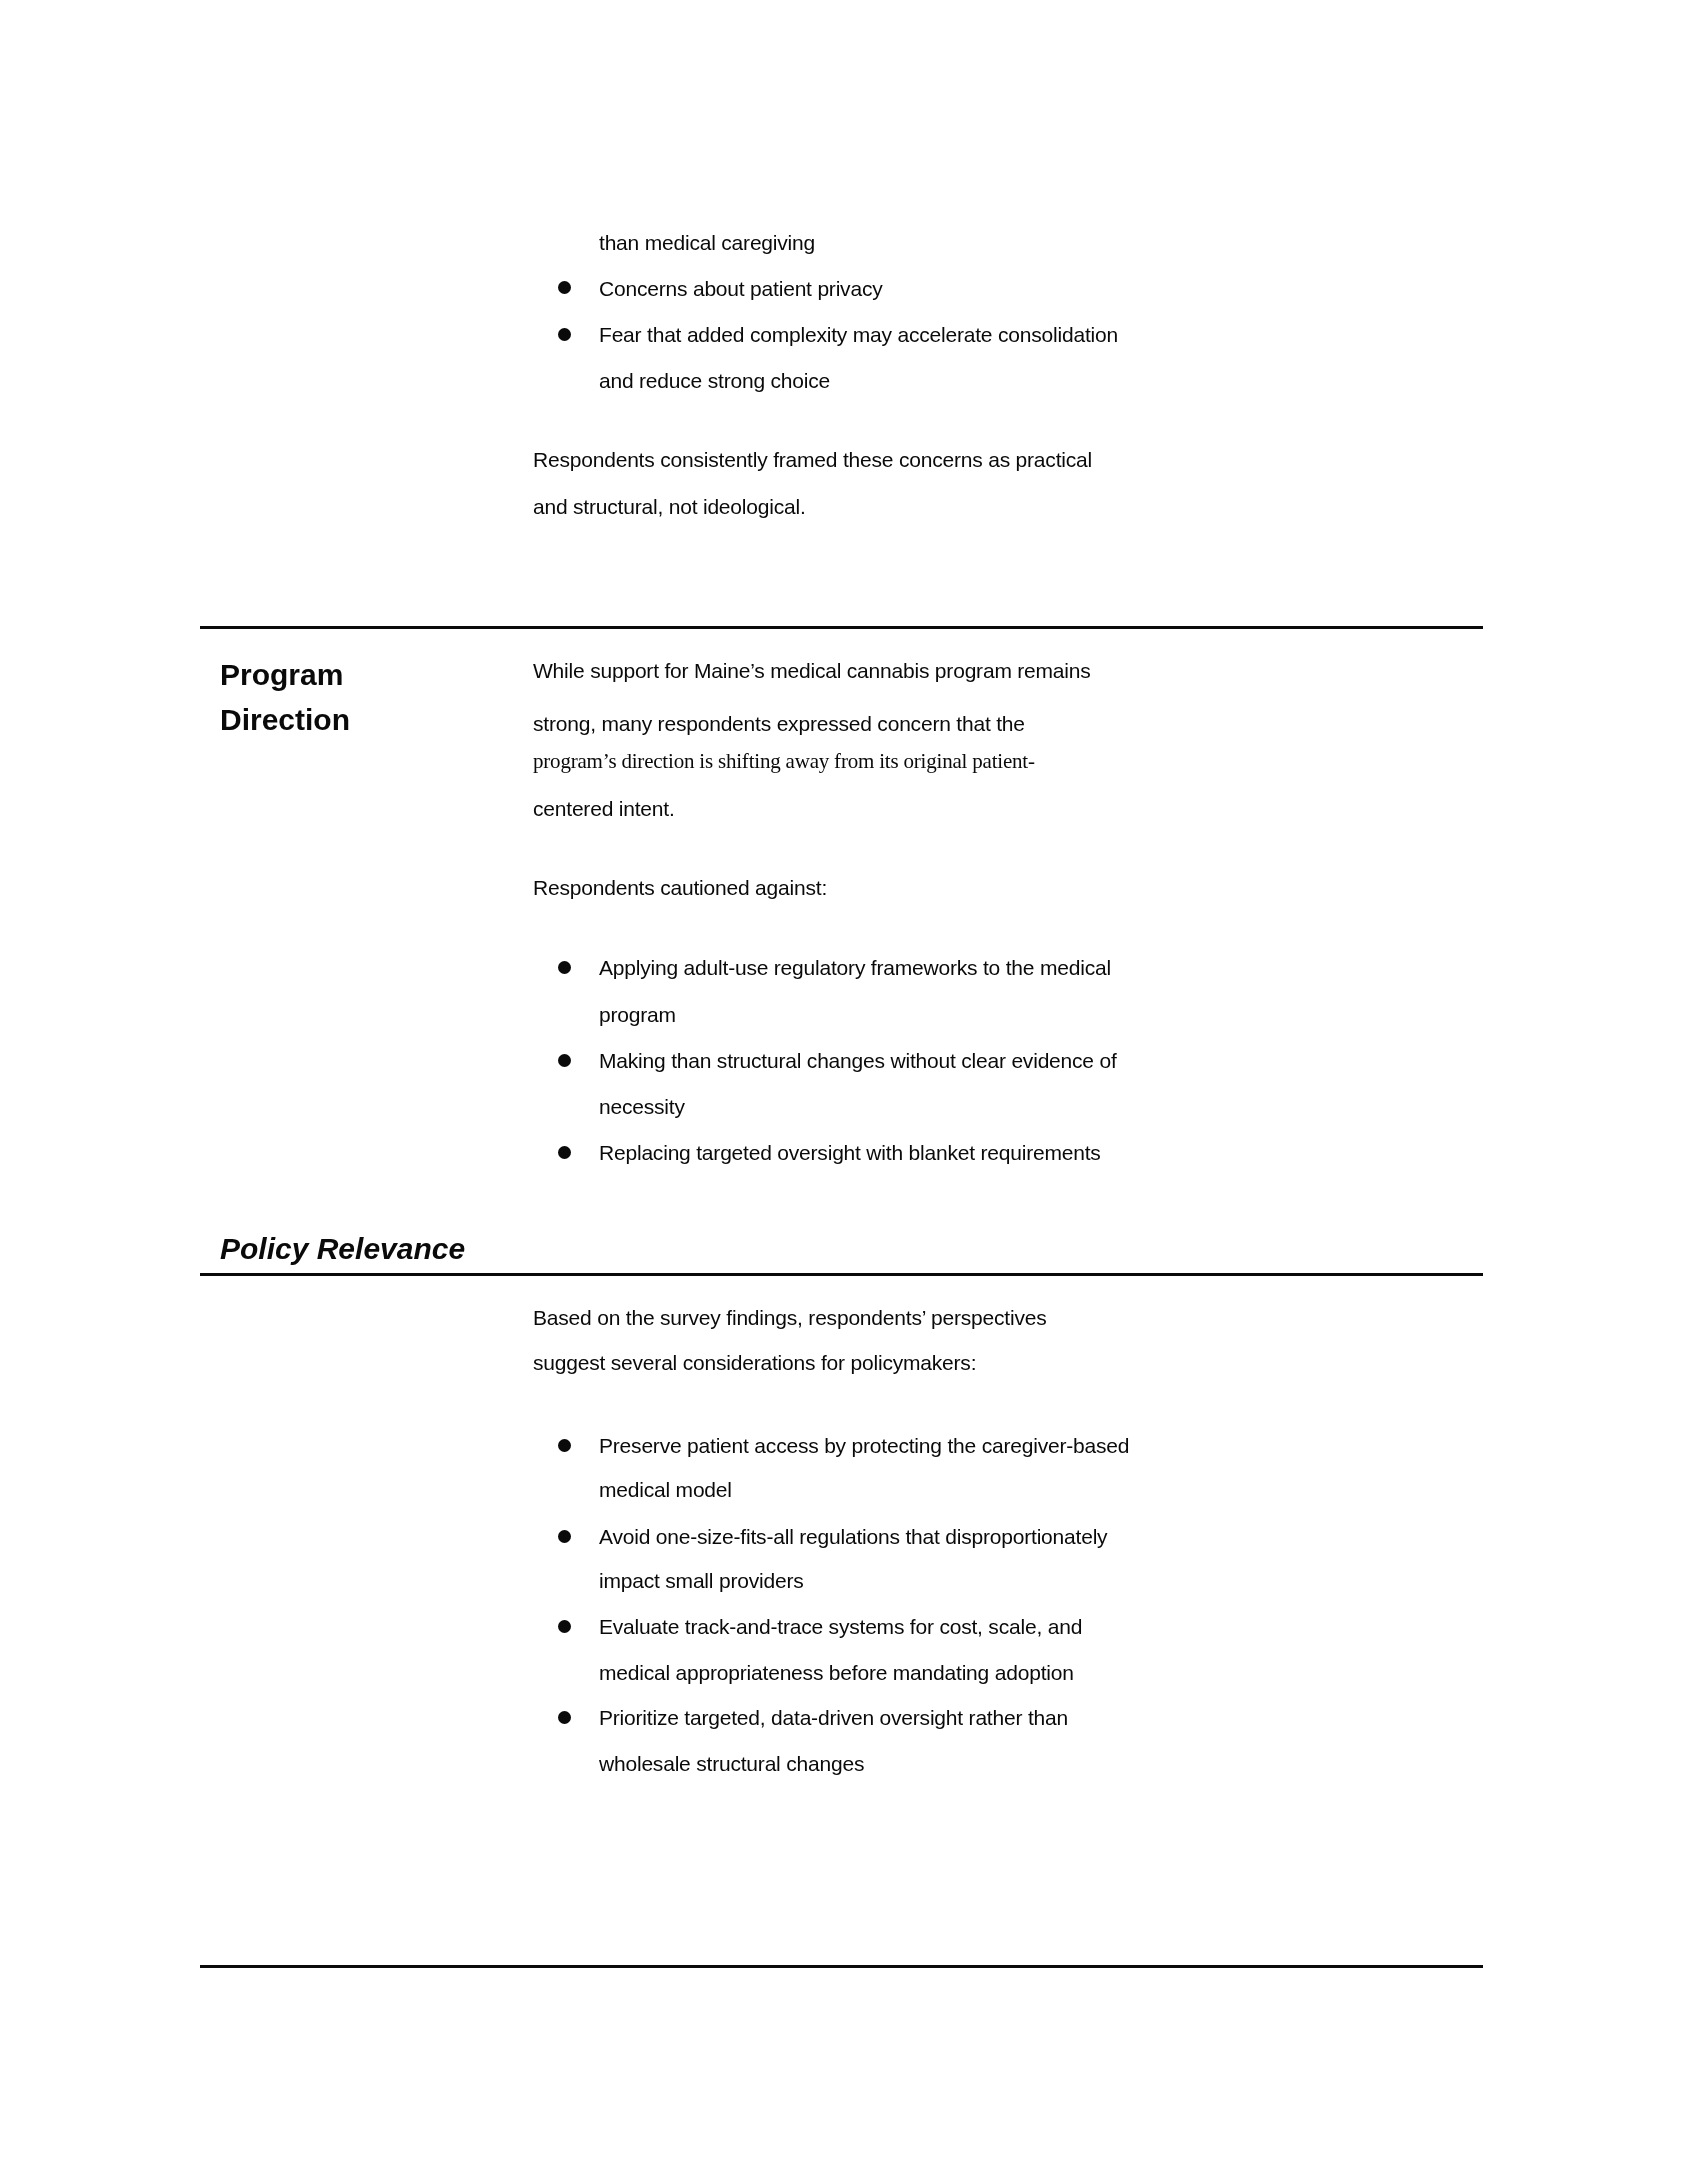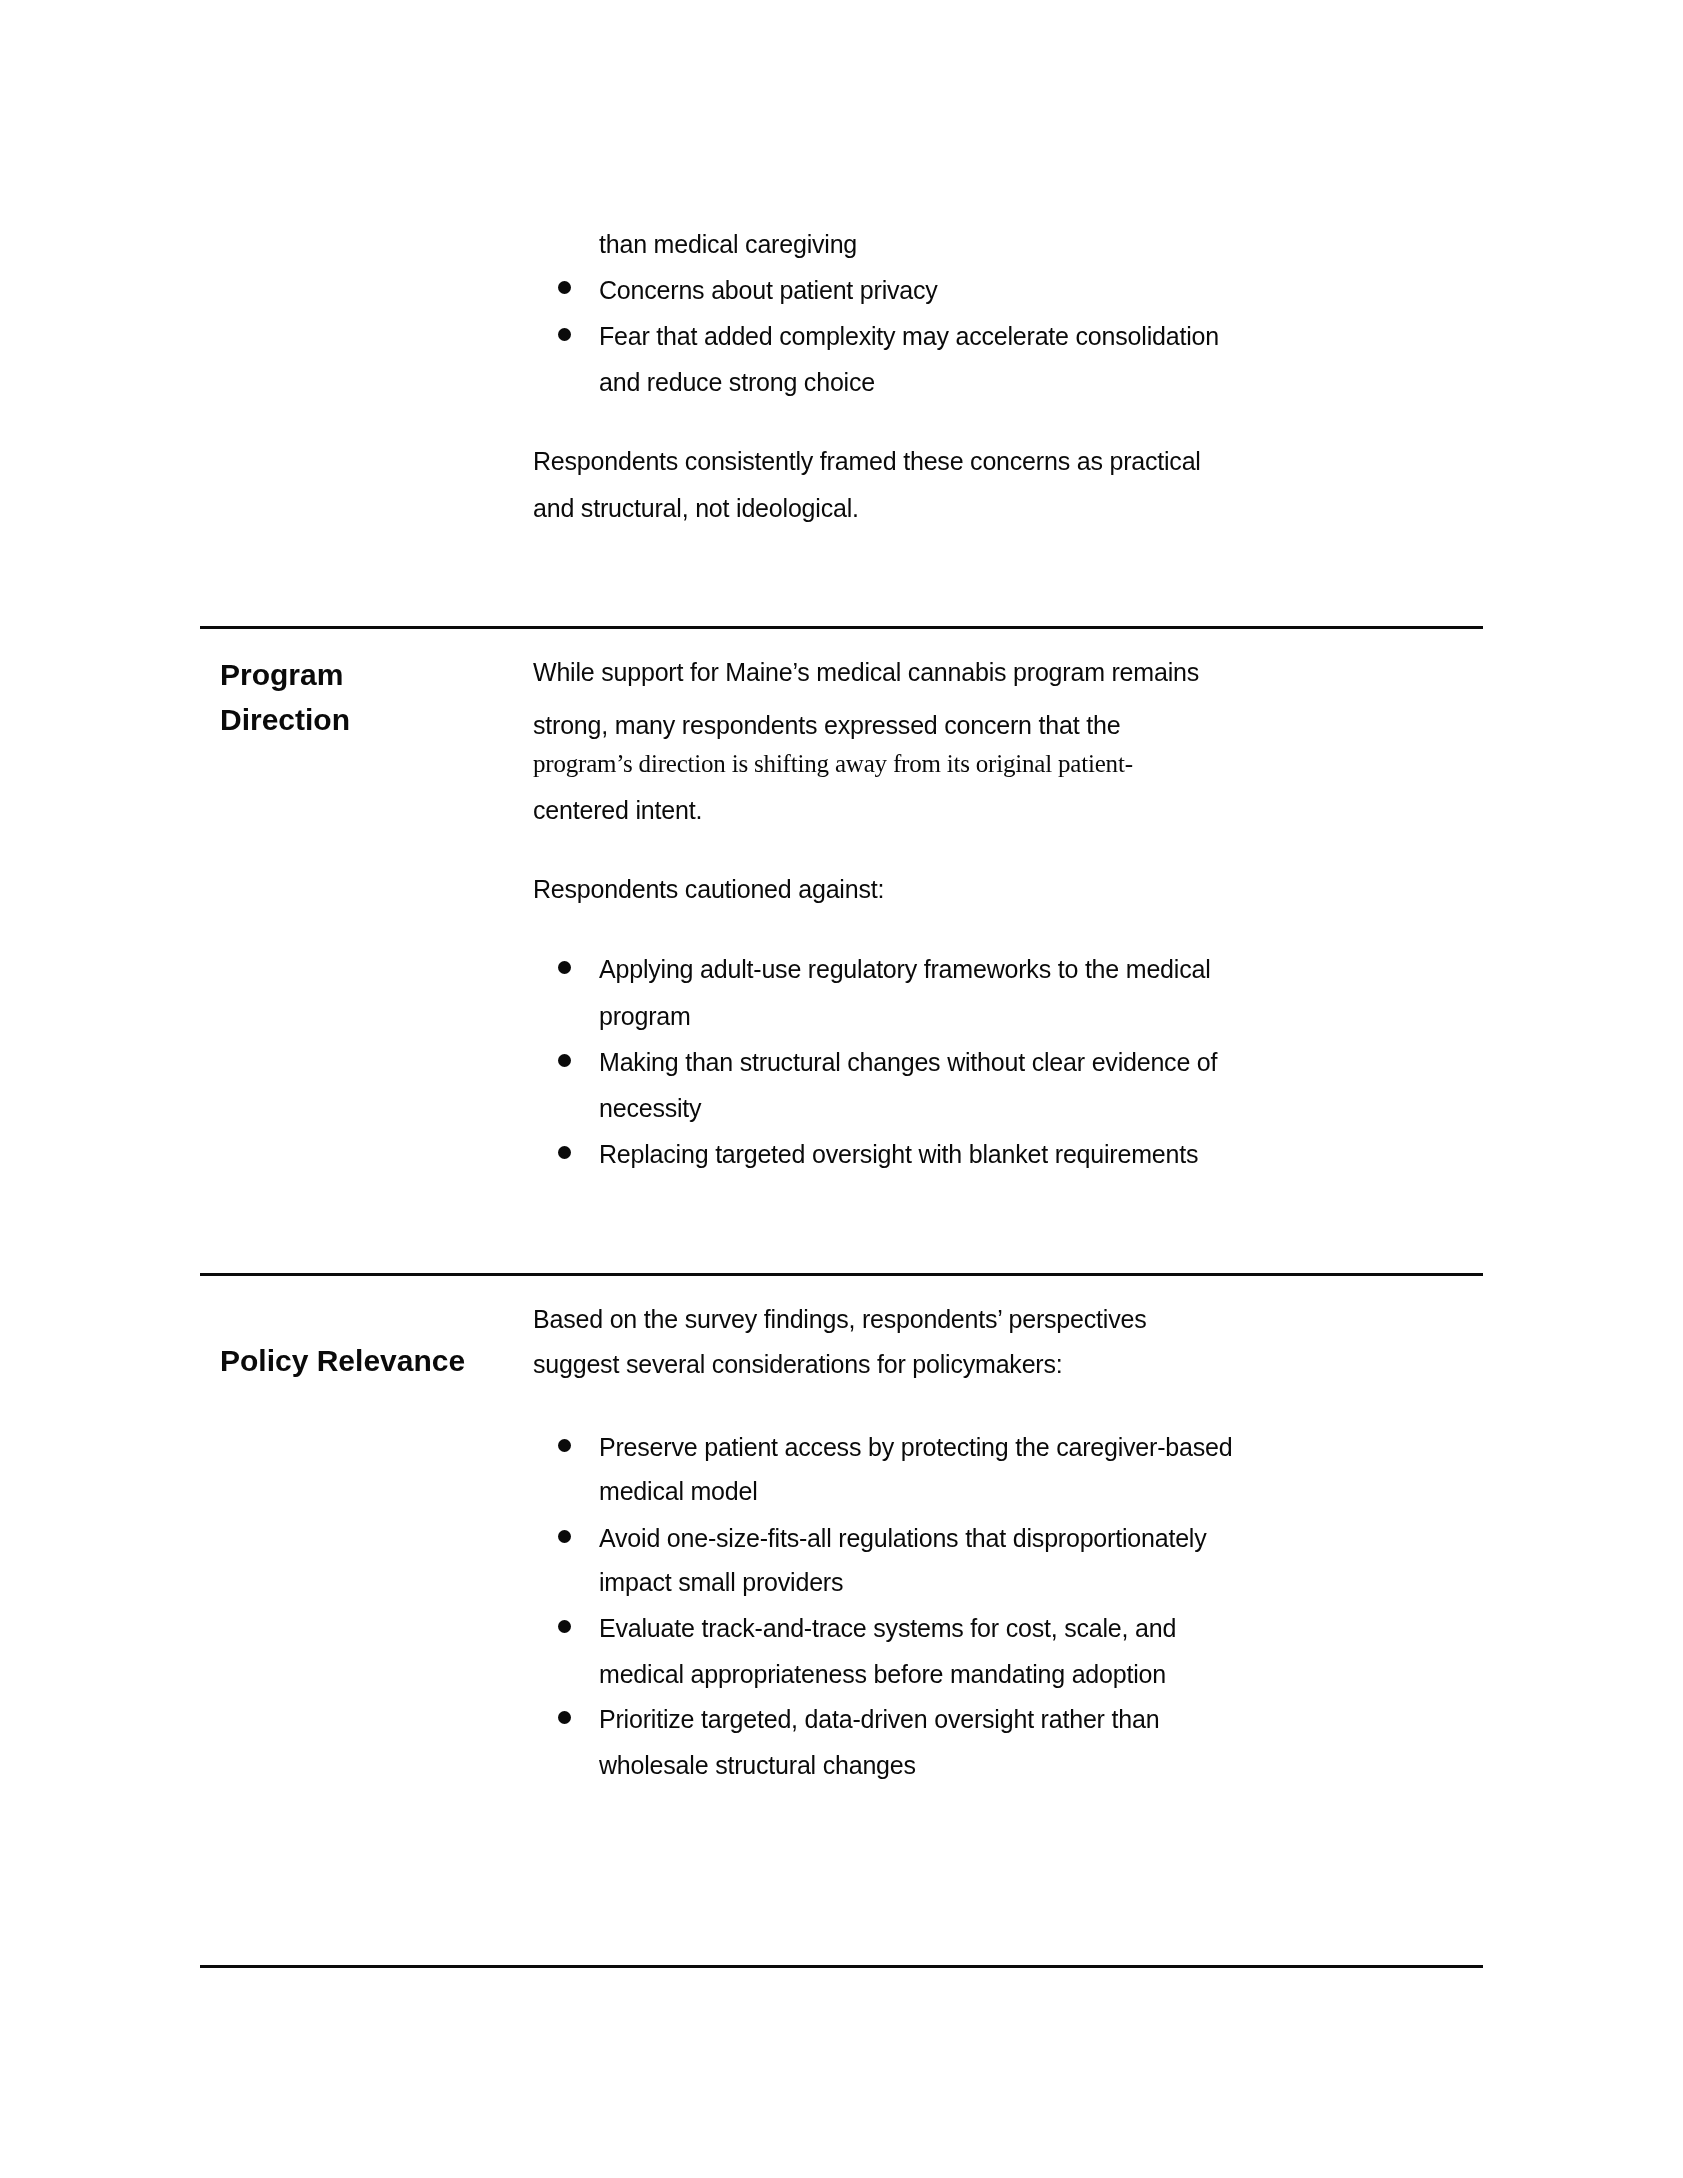--- a/index.html
+++ b/index.html
@@ -1,18 +1,18 @@
 <!DOCTYPE html>
 <html><head>
   <meta charset="utf-8">
   <style>
     html, body { margin: 0; padding: 0; background: #ffffff; }
     body { width: 1683px; height: 2178px; position: relative; overflow: hidden;
       font-family: "Liberation Sans", "DejaVu Sans", sans-serif; color: #0a0a0a; }
-    .line { position: absolute; white-space: nowrap; font-size: 25px; line-height: 1; letter-spacing: -0.2px; }
+    .line { position: absolute; white-space: nowrap; font-size: 21px; line-height: 1; letter-spacing: -0.2px; }
     .label { position: absolute; white-space: nowrap; font-size: 30px; font-weight: bold; line-height: 1; }
     .rule { position: absolute; left: 200px; width: 1283px; height: 3px; background: #0a0a0a; }
     .dot { position: absolute; width: 13px; height: 13px; border-radius: 50%; background: #0a0a0a; }
   </style>
 </head>
 <body>
 
 <div>
   <div class="line" style="left:599px; top:232px;">than medical caregiving</div>
 
@@ -48,21 +48,21 @@
   <div class="line" style="left:599px; top:1050px;">Making than structural changes without clear evidence of</div>
   <div class="line" style="left:599px; top:1096px;">necessity</div>
 
   <span class="dot" style="left:558px; top:1146px;"></span>
   <div class="line" style="left:599px; top:1142px;">Replacing targeted oversight with blanket requirements</div>
 </div>
 
 <div class="rule" style="top:1273px;"></div>
 
 <div>
-  <div class="label" style="left:220px; top:1346px;">Policy Relevance</div>
+  <div class="label" style="left:220px; top:1234px;font-style:italic;">Policy Relevance</div>
 
   <div class="line" style="left:533px; top:1307px;">Based on the survey findings, respondents’ perspectives</div>
   <div class="line" style="left:533px; top:1352px;">suggest several considerations for policymakers:</div>
 
   <span class="dot" style="left:558px; top:1439px;"></span>
   <div class="line" style="left:599px; top:1435px;">Preserve patient access by protecting the caregiver-based</div>
   <div class="line" style="left:599px; top:1479px;">medical model</div>
 
   <span class="dot" style="left:558px; top:1530px;"></span>
   <div class="line" style="left:599px; top:1526px;">Avoid one-size-fits-all regulations that disproportionately</div>

